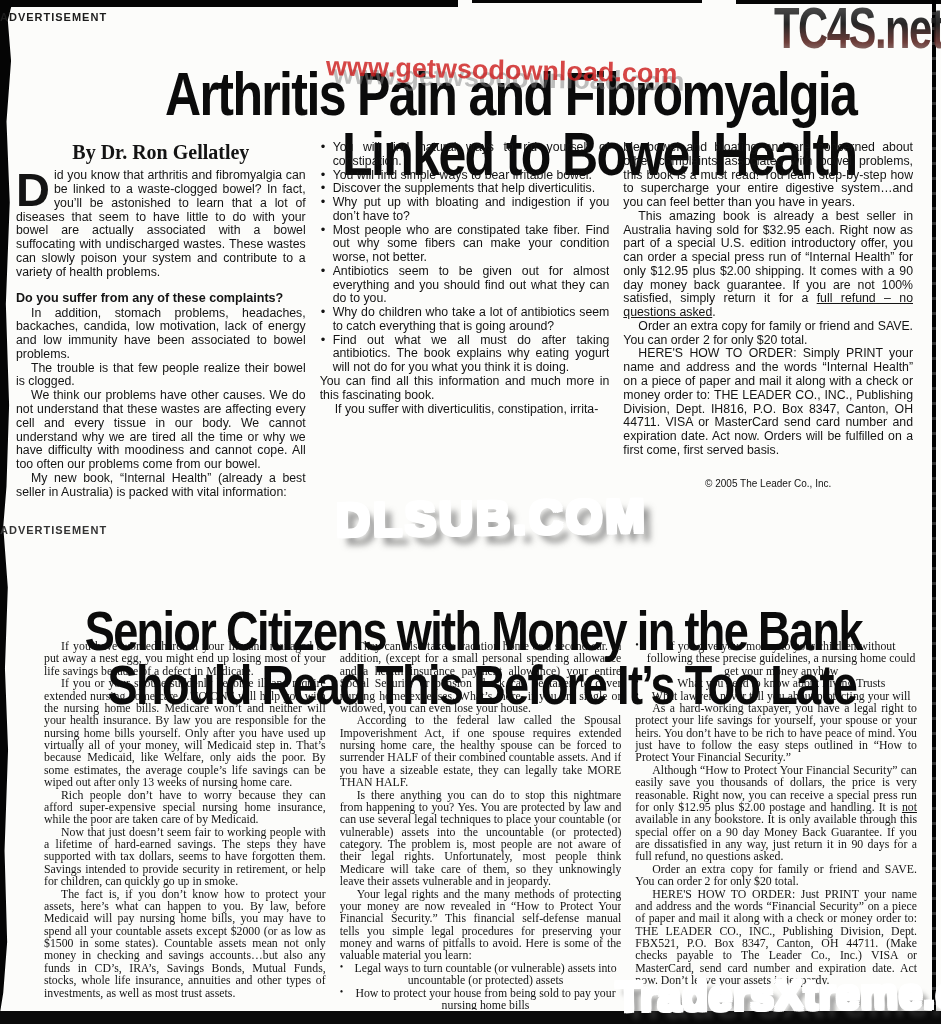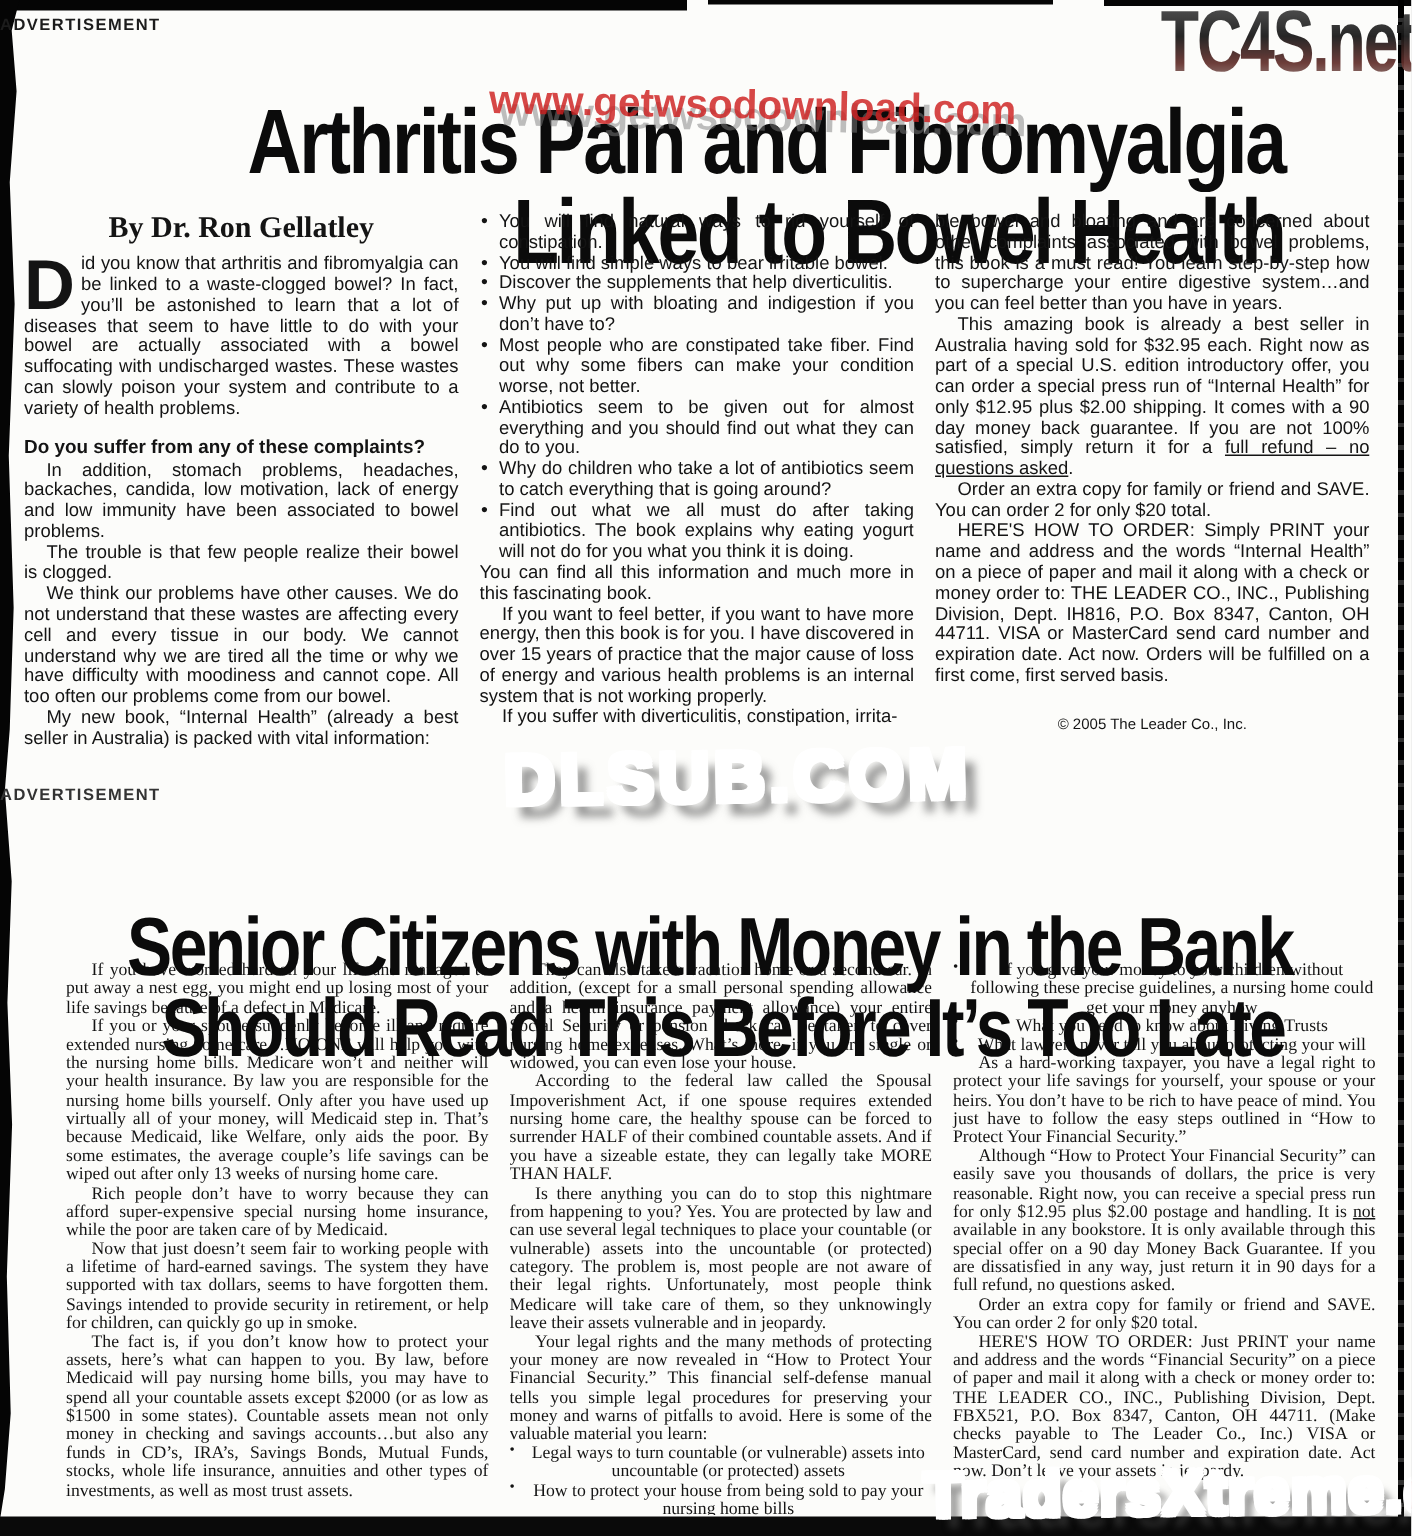--- a/index.html
+++ b/index.html
@@ -110,21 +110,20 @@
         <li>You will find natural ways to rid yourself of constipation.</li>
         <li>You will find simple ways to bear irritable bowel.</li>
         <li>Discover the supplements that help diverticulitis.</li>
         <li>Why put up with bloating and indigestion if you don’t have to?</li>
         <li>Most people who are constipated take fiber. Find out why some fibers can make your condition worse, not better.</li>
         <li>Antibiotics seem to be given out for almost everything and you should find out what they can do to you.</li>
         <li>Why do children who take a lot of antibiotics seem to catch everything that is going around?</li>
         <li>Find out what we all must do after taking antibiotics. The book explains why eating yogurt will not do for you what you think it is doing.</li>
       </ul>
       <p class="noind">You can find all this information and much more in this fascinating book.</p>
-      <p>If you want to feel better, if you want to have more energy, then this book is for you. I have discovered in over 15 years of practice that the major cause of loss of energy and various health problems is an internal system that is not working properly.</p>
       <p>If you suffer with diverticulitis, constipation, irrita-</p>
     </div>
     <div class="col">
       <p class="noind">ble bowel and bloating and are concerned about other complaints associated with bowel problems, this book is a must read! You learn step-by-step how to supercharge your entire digestive system…and you can feel better than you have in years.</p>
       <p><span>This amazing book is already a best seller in Australia having sold for $32.95 each. Right now as part of a special U.S. edition introductory offer, you can order a special press run of “Internal Health” for only $12.95 plus $2.00 shipping. It comes with a 90 day money back guarantee. If you are not 100% satisfied, simply return it for a </span><span class="u">full refund – no questions asked</span><span>.</span></p>
       <p>Order an extra copy for family or friend and SAVE. You can order 2 for only $20 total.</p>
       <p>HERE'S HOW TO ORDER: Simply PRINT your name and address and the words “Internal Health” on a piece of paper and mail it along with a check or money order to: THE LEADER CO., INC., Publishing Division, Dept. IH816, P.O. Box 8347, Canton, OH 44711. VISA or MasterCard send card number and expiration date. Act now. Orders will be fulfilled on a first come, first served basis.</p>
       <div class="copyright">© 2005 The Leader Co., Inc.</div>
     </div>
   </div>
@@ -135,21 +134,21 @@
   <h1 class="headline headline2">
       <span class="hl">Senior Citizens with Money in the Bank</span>
       <span class="hl">Should Read This Before It’s Too Late</span>
     </h1>
 
   <div class="a2">
     <div class="col">
       <p>If you have worked hard all your life and managed to put away a nest egg, you might end up losing most of your life savings because of a defect in Medicare.</p>
       <p>If you or your spouse suddenly become ill and require extended nursing home care…NO ONE will help you with the nursing home bills. Medicare won’t and neither will your health insurance. By law you are responsible for the nursing home bills yourself. Only after you have used up virtually all of your money, will Medicaid step in. That’s because Medicaid, like Welfare, only aids the poor. By some estimates, the average couple’s life savings can be wiped out after only 13 weeks of nursing home care.</p>
       <p>Rich people don’t have to worry because they can afford super-expensive special nursing home insurance, while the poor are taken care of by Medicaid.</p>
-      <p>Now that just doesn’t seem fair to working people with a lifetime of hard-earned savings. The system they have supported with tax dollars, seems to have forgotten them. Savings intended to provide security in retirement, or help for children, can quickly go up in smoke.</p>
+      <p>Now that just doesn’t seem fair to working people with a lifetime of hard-earned savings. The steps they have supported with tax dollars, seems to have forgotten them. Savings intended to provide security in retirement, or help for children, can quickly go up in smoke.</p>
       <p>The fact is, if you don’t know how to protect your assets, here’s what can happen to you. By law, before Medicaid will pay nursing home bills, you may have to spend all your countable assets except $2000 (or as low as $1500 in some states). Countable assets mean not only money in checking and savings accounts…but also any funds in CD’s, IRA’s, Savings Bonds, Mutual Funds, stocks, whole life insurance, annuities and other types of investments, as well as most trust assets.</p>
     </div>
     <div class="col">
       <p>They can also take a vacation home or a second car. In addition, (except for a small personal spending allowance and a health insurance payment allowance) your entire Social Security or pension check can be taken to cover nursing home expenses. What’s more, if you are single or widowed, you can even lose your house.</p>
       <p>According to the federal law called the Spousal Impoverishment Act, if one spouse requires extended nursing home care, the healthy spouse can be forced to surrender HALF of their combined countable assets. And if you have a sizeable estate, they can legally take MORE THAN HALF.</p>
       <p>Is there anything you can do to stop this nightmare from happening to you? Yes. You are protected by law and can use several legal techniques to place your countable (or vulnerable) assets into the uncountable (or protected) category. The problem is, most people are not aware of their legal rights.  Unfortunately, most people think Medicare will take care of them, so they unknowingly leave their assets vulnerable and in jeopardy.</p>
       <p>Your legal rights and the many methods of protecting your money are now revealed in “How to Protect Your Financial Security.” This financial self-defense manual tells you simple legal procedures for preserving your money and warns of pitfalls to avoid. Here is some of the valuable material you learn:</p>
       <ul>
         <li>Legal ways to turn countable (or vulnerable) assets into uncountable (or protected) assets</li>
         <li>How to protect your house from being sold to pay your nursing home bills</li>

